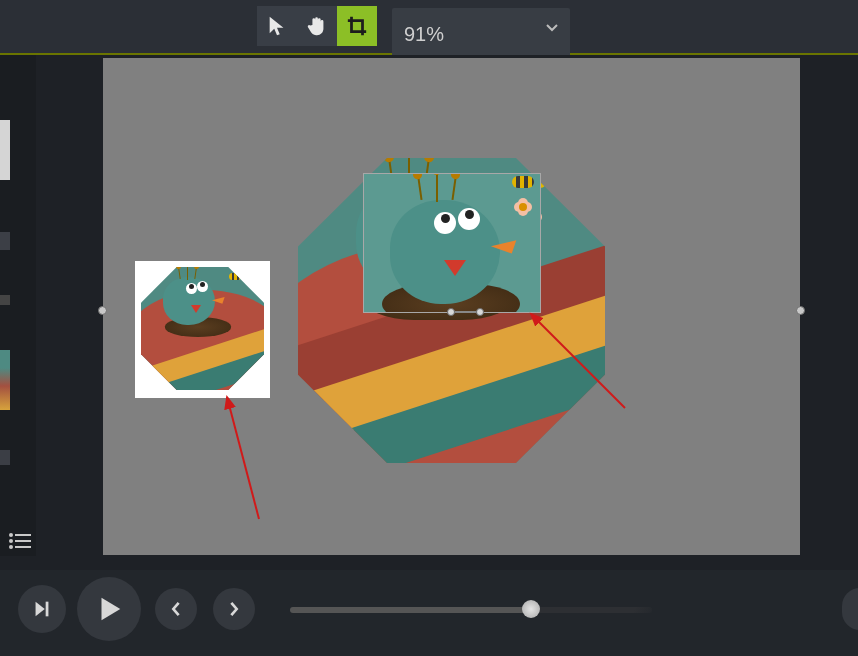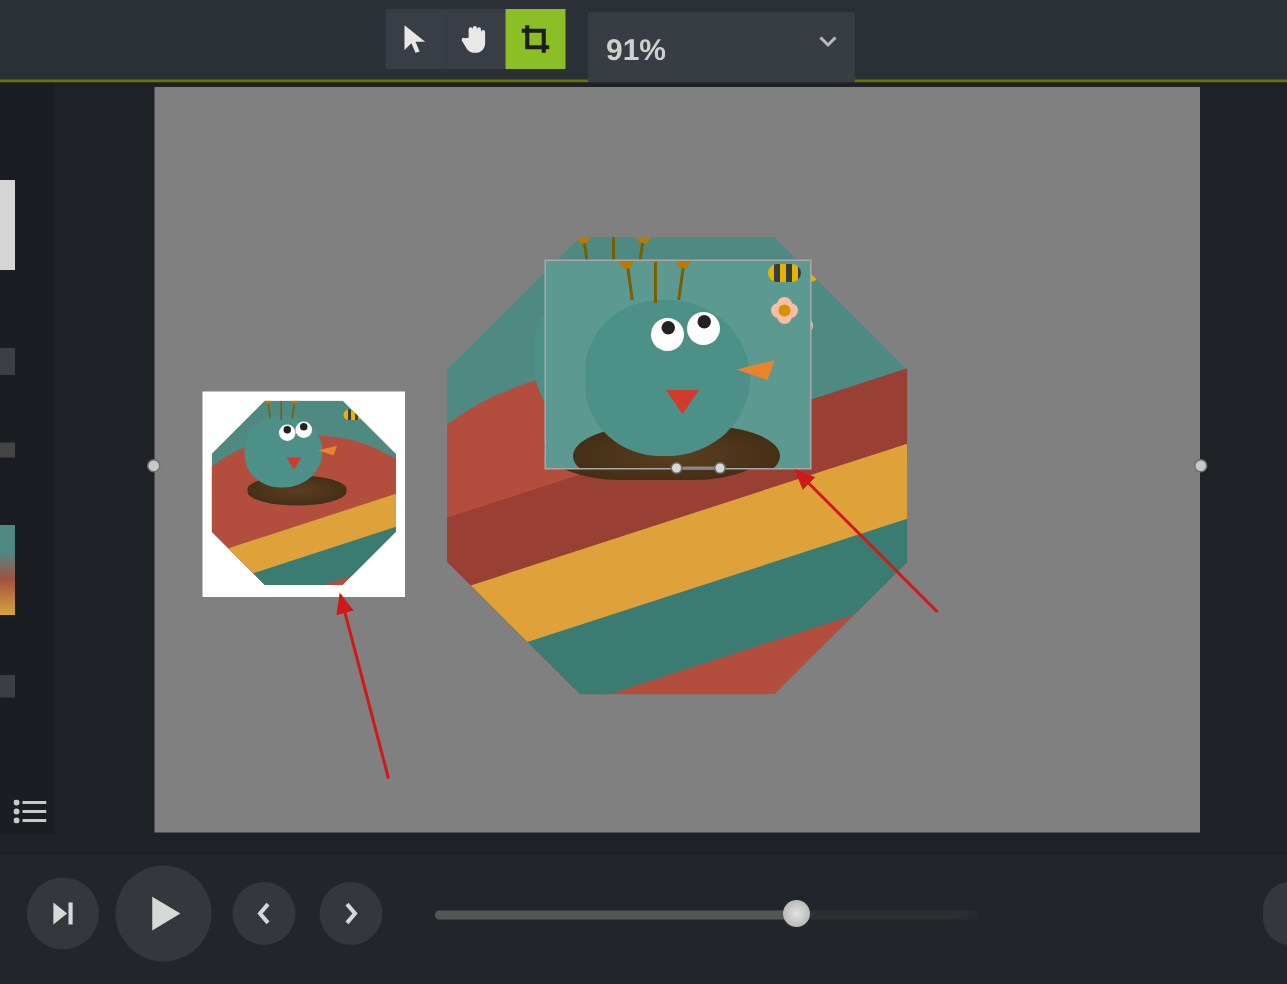--- a/index.html
+++ b/index.html
@@ -19,21 +19,21 @@
   }
   .tool-btn{
     width:40px;height:40px;display:flex;align-items:center;justify-content:center;
     cursor:pointer;background:#393e46;
   }
   .tool-btn.active{background:#8cbf26;}
   .tool-btn svg{width:22px;height:22px;}
   .zoom-dd{
     position:absolute;left:392px;top:8px;width:178px;height:52px;
     background:#383d44;border-radius:2px;display:flex;align-items:center;
-    padding:0 12px;box-sizing:border-box;cursor:pointer;font-weight:bold;
+    padding:0 12px;box-sizing:border-box;cursor:pointer;
   }
   .zoom-dd span{font-size:20px;color:#cfcfcf;}
   .zoom-caret{position:absolute;right:12px;top:16px;}
 
   
   .thumb-strip{
     position:absolute;left:0;top:55px;width:36px;height:501px;
     background:#1a1d21;
   }
   .thumb-slot{position:absolute;left:0;width:10px;height:60px;}

